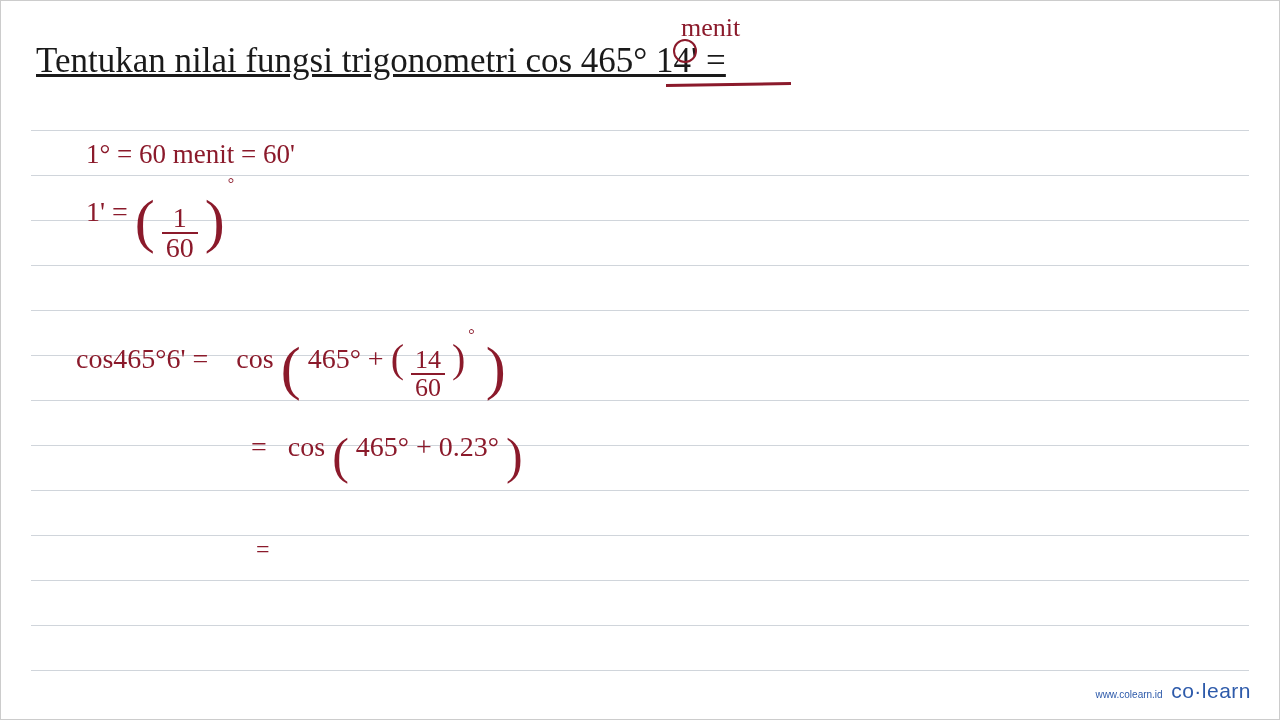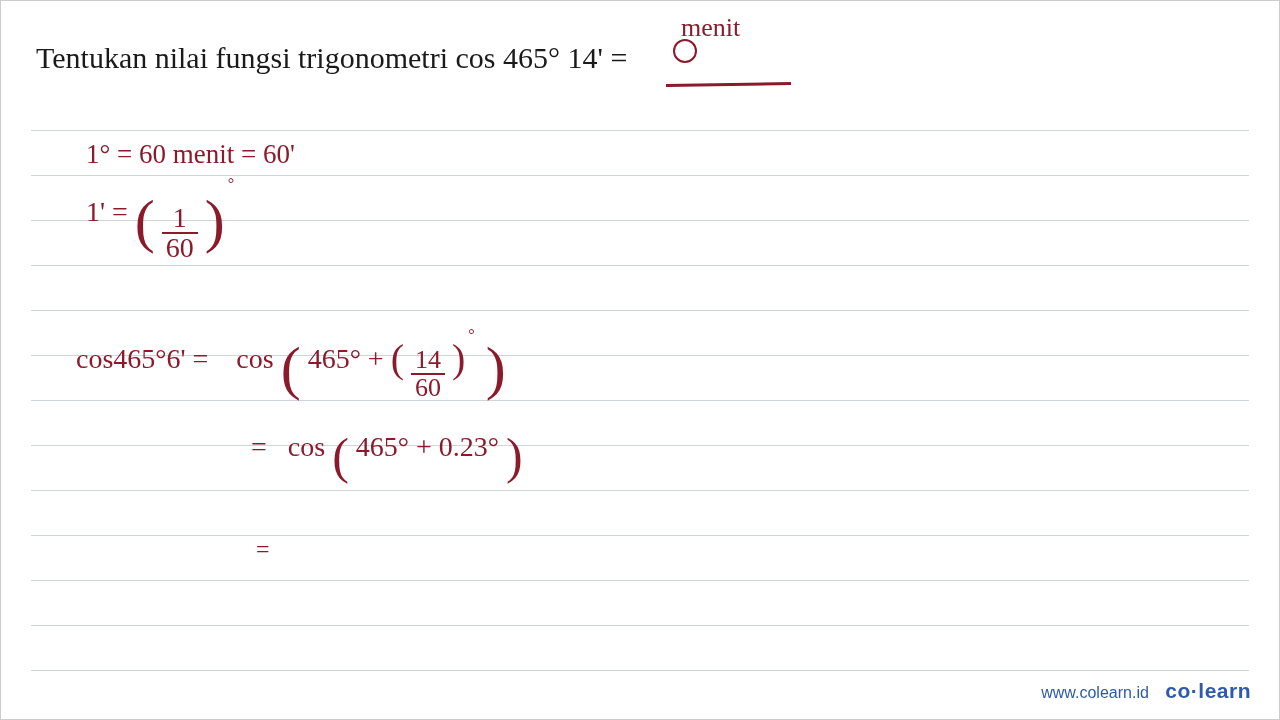--- a/index.html
+++ b/index.html
@@ -15,26 +15,27 @@
       position: relative;
       border: 1px solid #ccc;
     }
     .page {
       width: 100%;
       height: 100%;
       position: relative;
       padding: 15px 25px;
     }
     .problem-text {
-      font-size: 30px;
+      font-size: 35px;
       color: #1a1a1a;
       position: absolute;
       top: 40px;
       left: 35px;
       font-weight: normal;
+      text-decoration: underline;
     }
     .handwritten {
       position: absolute;
       font-family: 'Comic Sans MS', cursive;
       color: #8b1a2b;
       font-weight: 500;
     }
     .annotation-menit {
       top: 12px;
       left: 680px;
@@ -114,27 +115,27 @@
       vertical-align: super;
     }
     .footer {
       position: absolute;
       bottom: 16px;
       right: 28px;
       color: #2d5a9a;
       font-family: Arial, sans-serif;
     }
     .footer-url {
-      font-size: 16px;
+      font-size: 10px;
       color: #2d5aaa;
-      margin-right: 12px;
+      margin-right: 4px;
     }
     .footer-brand {
       font-size: 21px;
-      font-weight: bold;
+      font-weight: normal;
       color: #2d5aaa;
       letter-spacing: 0.5px;
     }
   </style>
 </head>
 <body>
 
 <div class="page">
   <div class="ruled-lines">
     <div class="ruled-line"></div>

